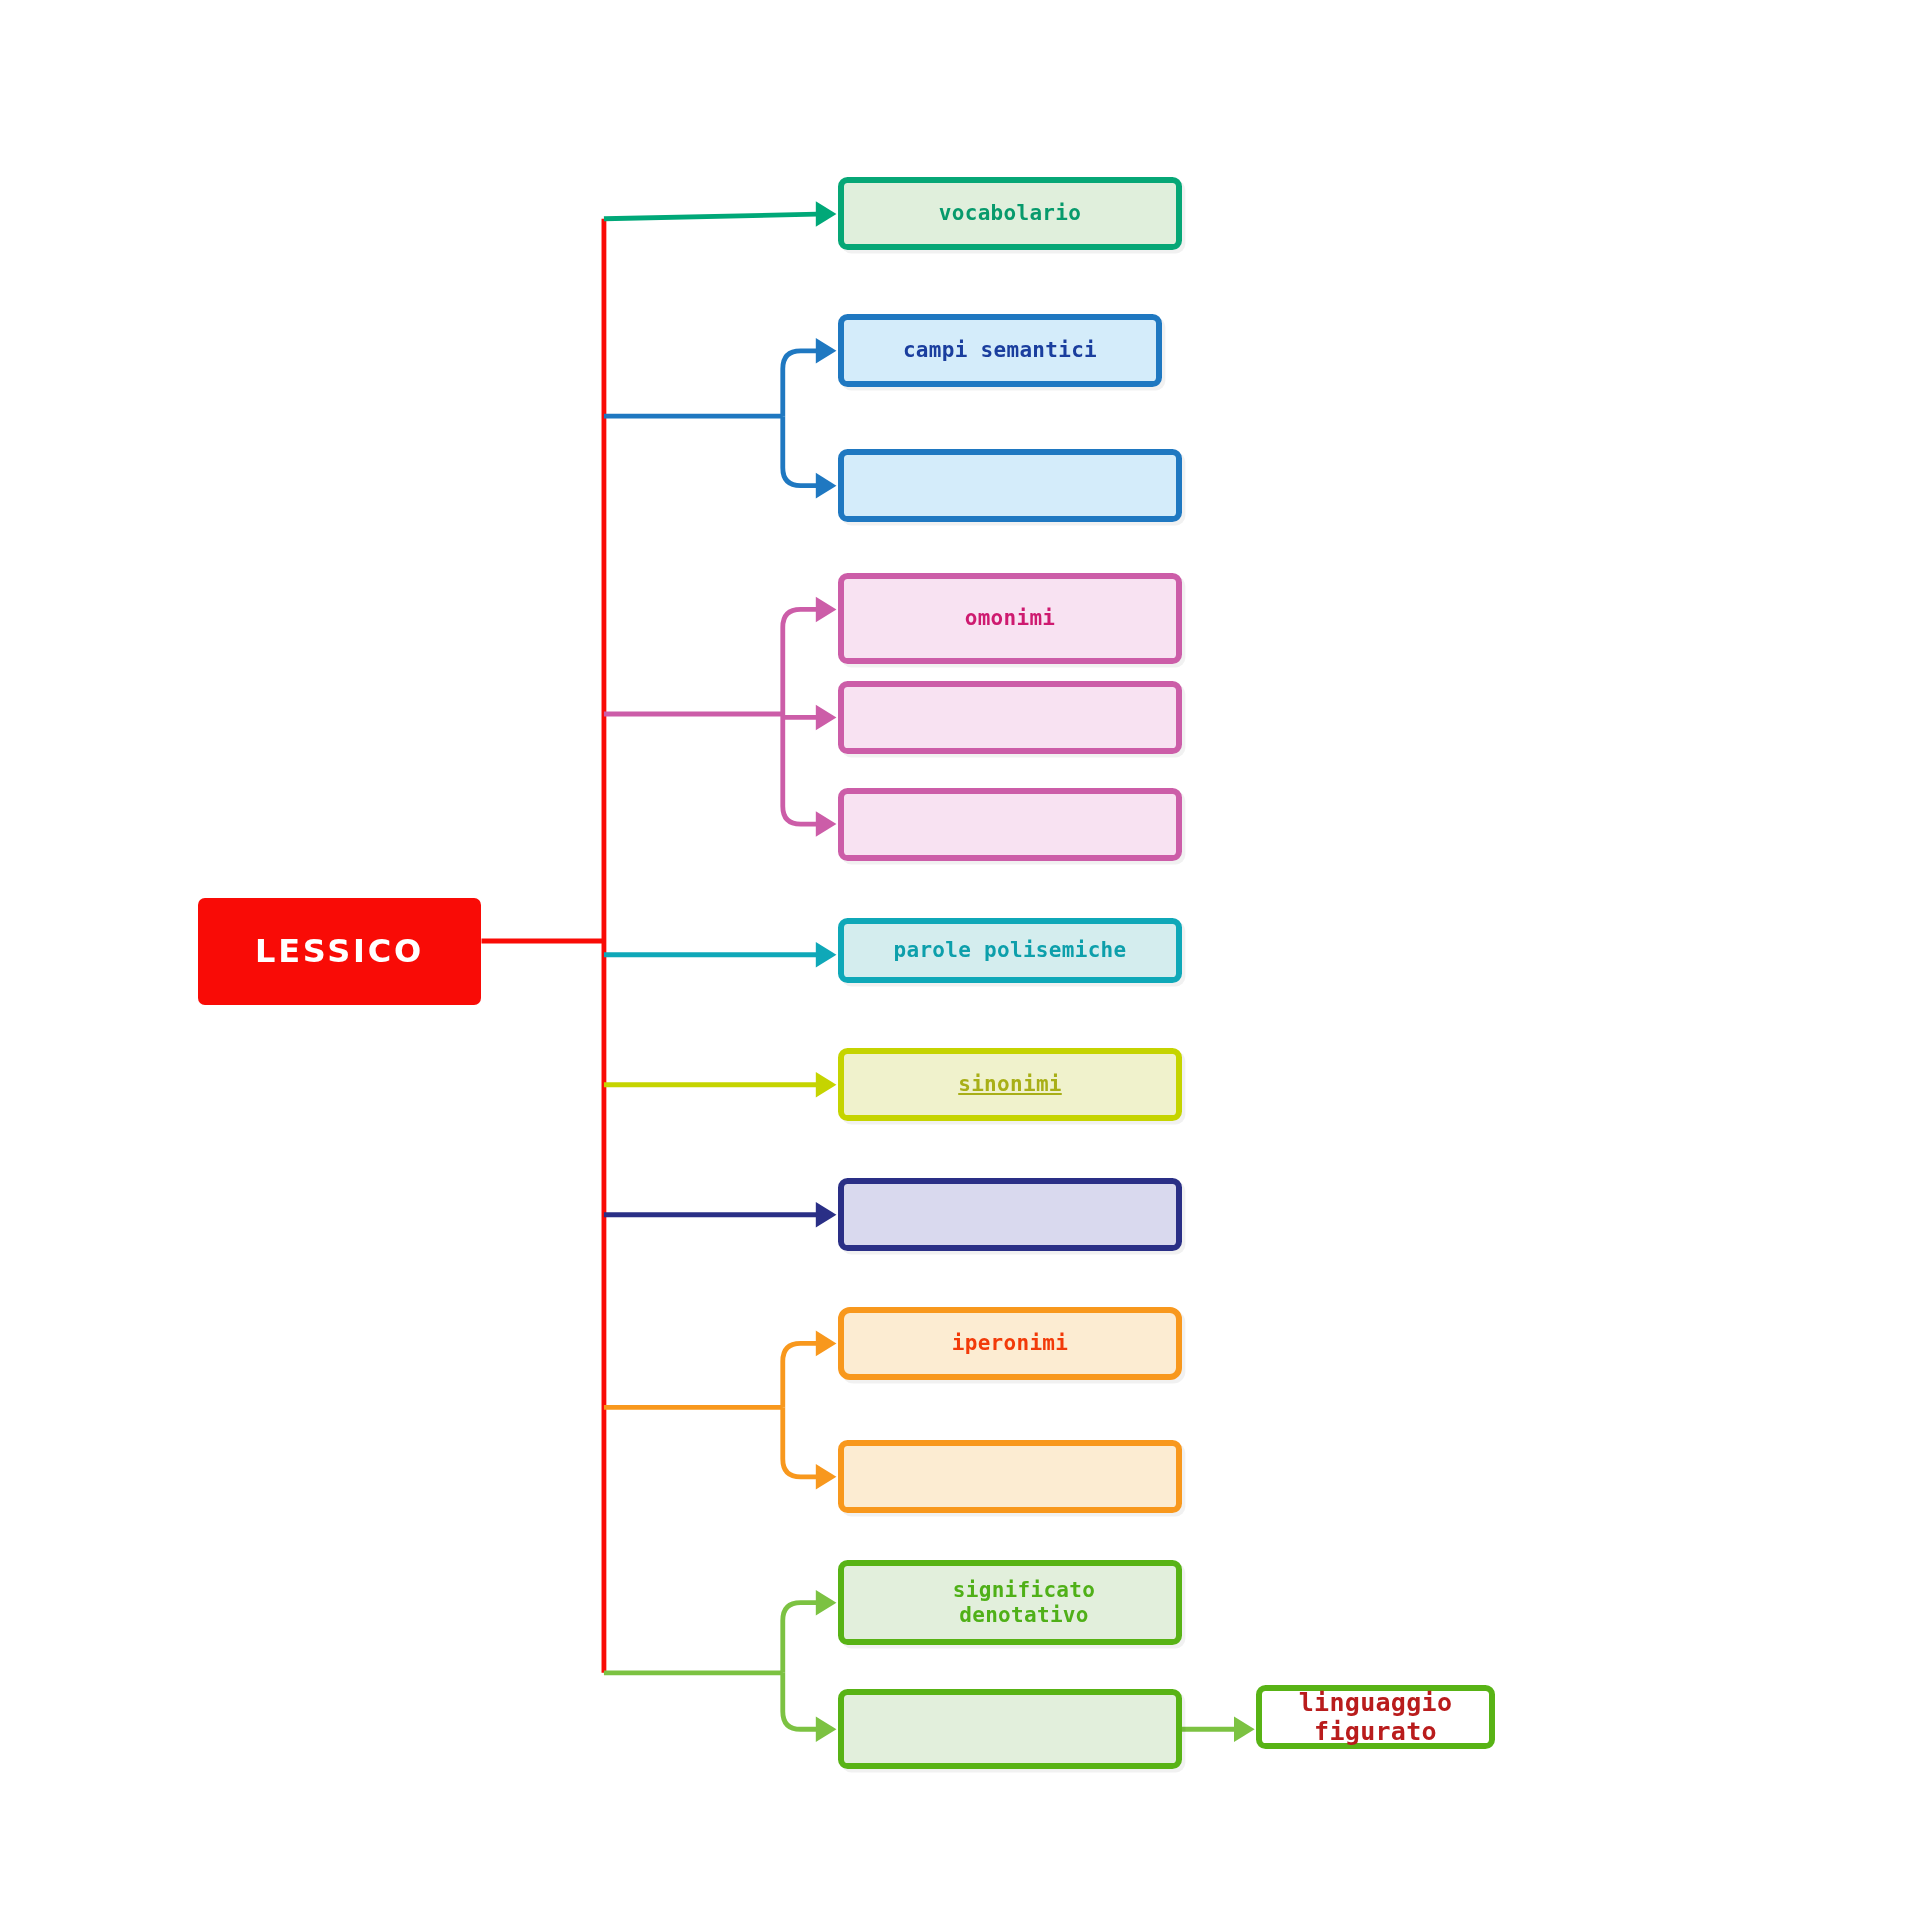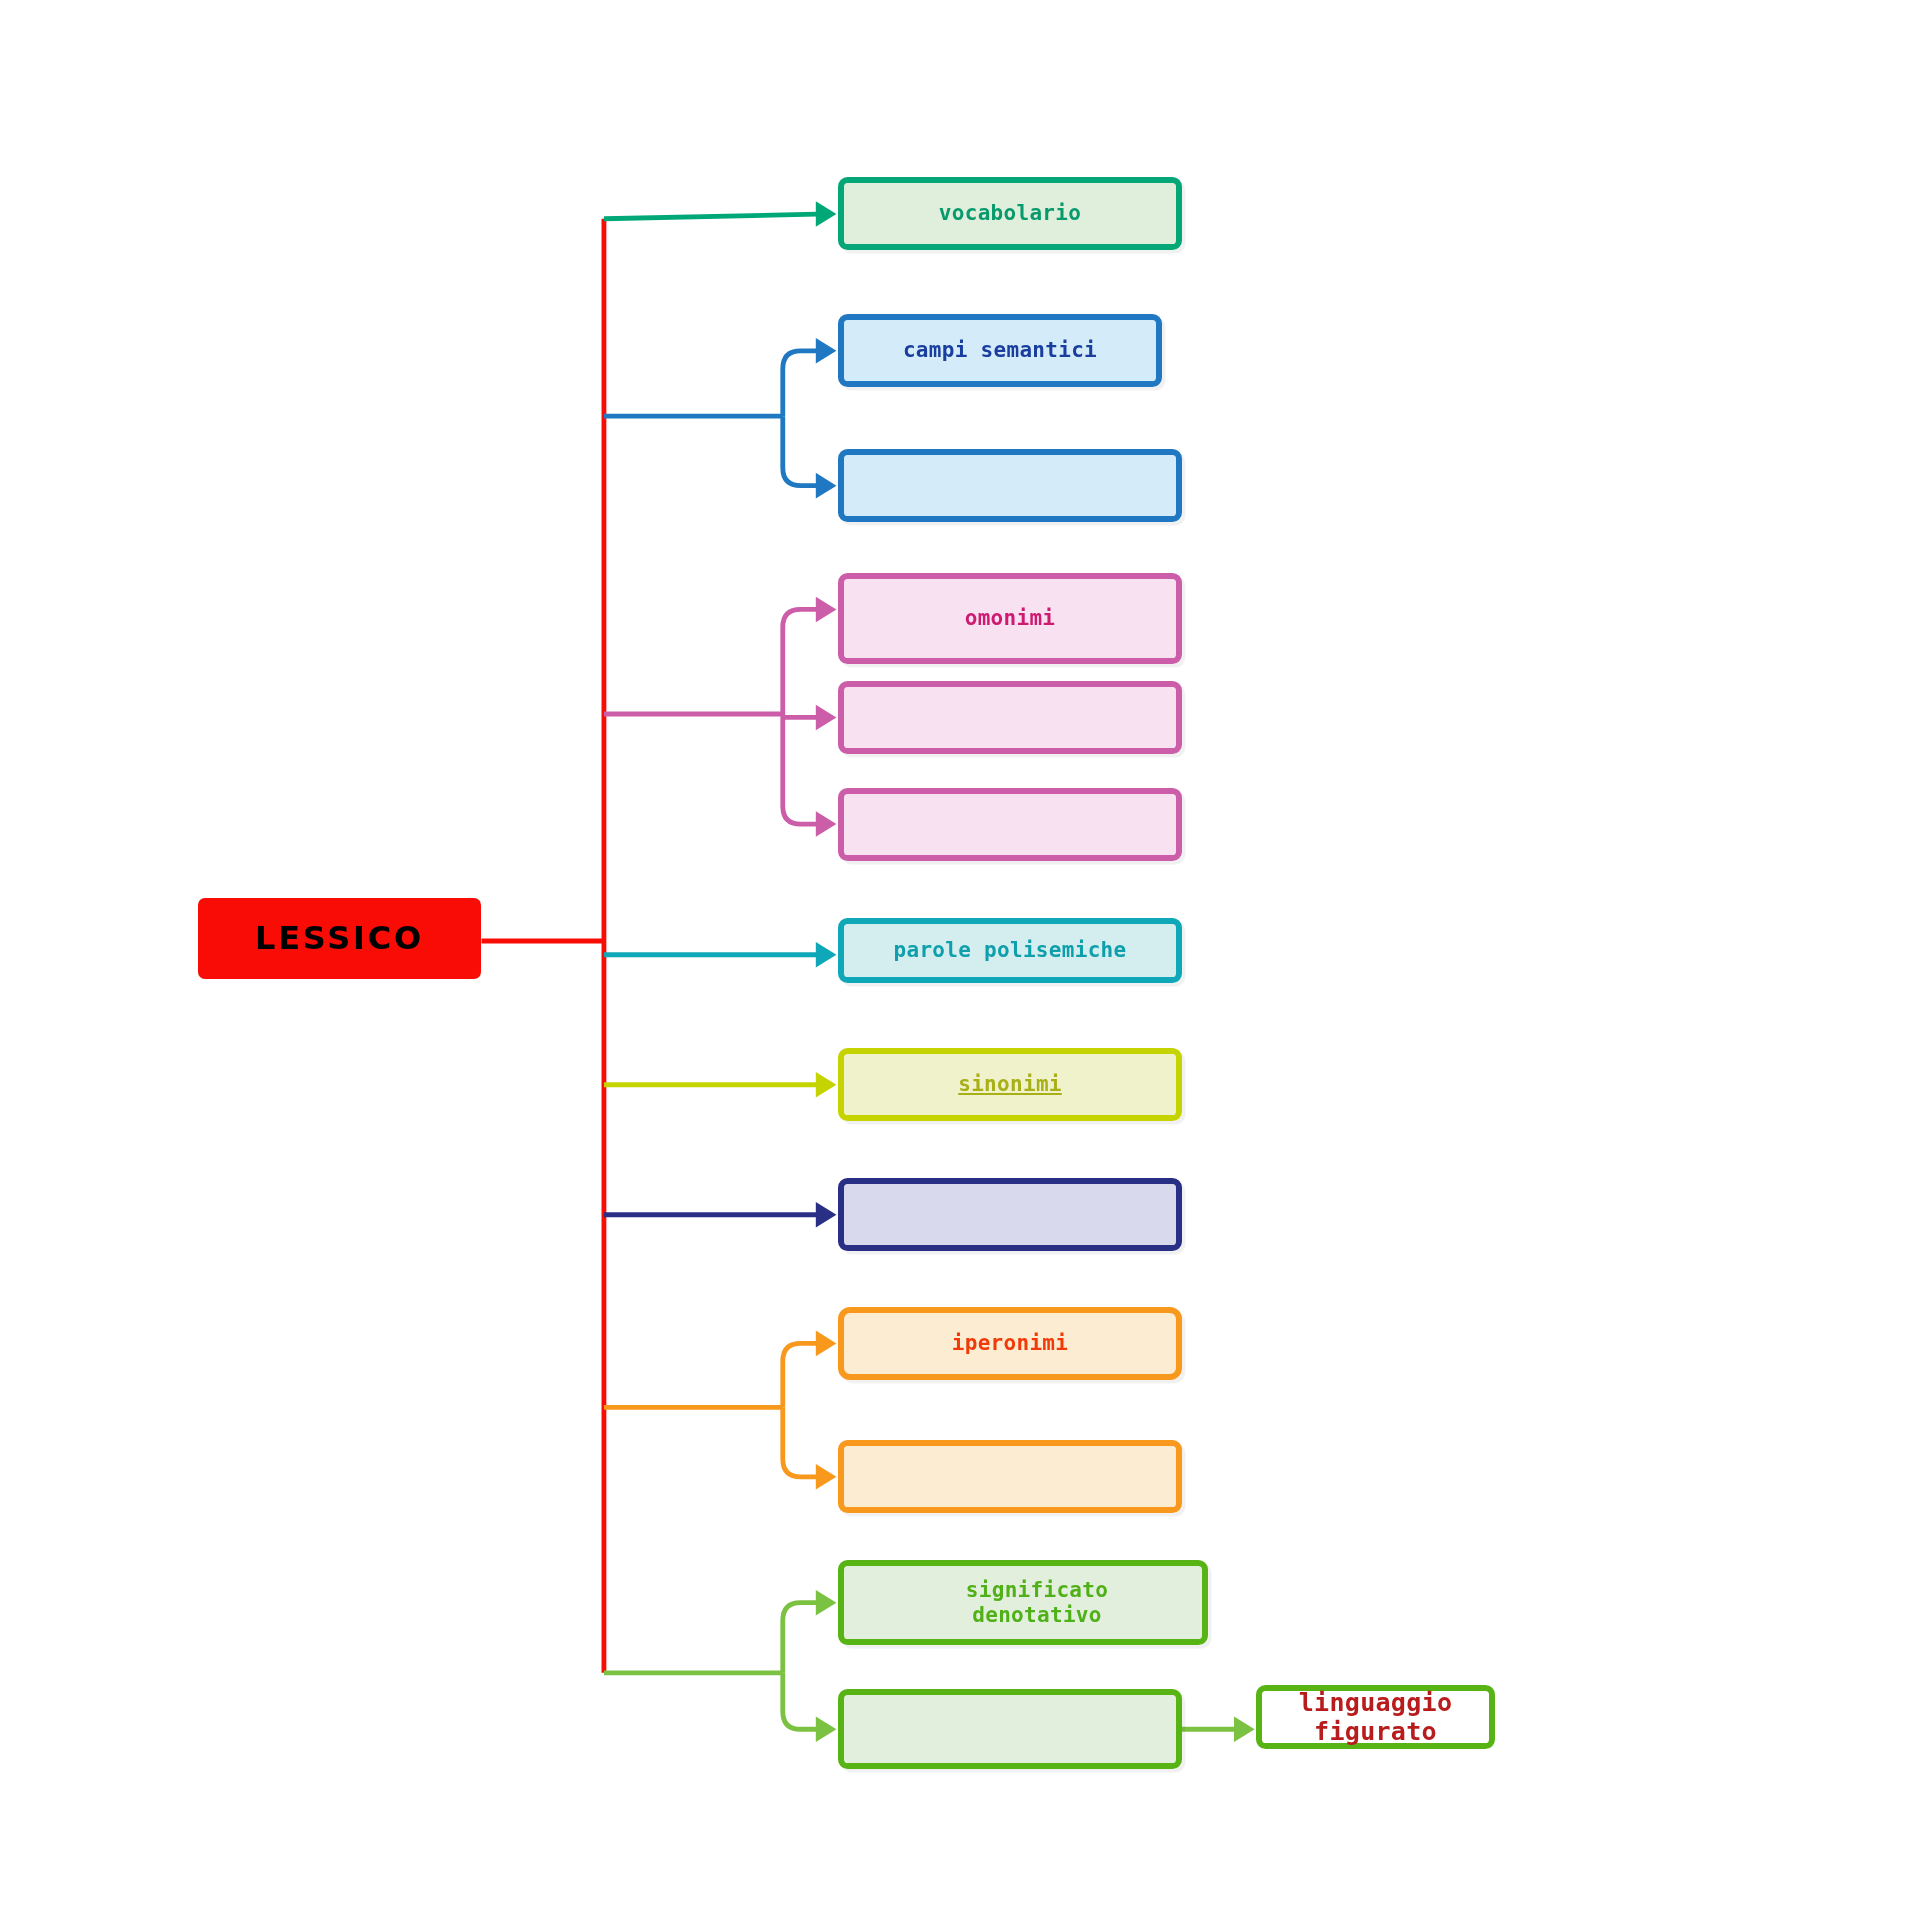--- a/index.html
+++ b/index.html
@@ -92,32 +92,32 @@
       <polygon points="1186,2128.4 1216,2147 1186,2165.6" fill="#F8981D"></polygon>
       <path d="M 878 2432 L 1138 2432" fill="none" stroke="#7CC242" stroke-width="7" stroke-linecap="butt" stroke-linejoin="round"></path>
       <path d="M 1138 2432 L 1138 2356 Q 1138 2330 1164 2330 L 1204 2330" fill="none" stroke="#7CC242" stroke-width="7" stroke-linecap="butt" stroke-linejoin="round"></path>
       <polygon points="1186,2311.4 1216,2330 1186,2348.6" fill="#7CC242"></polygon>
       <path d="M 1138 2432 L 1138 2488 Q 1138 2514 1164 2514 L 1204 2514" fill="none" stroke="#7CC242" stroke-width="7" stroke-linecap="butt" stroke-linejoin="round"></path>
       <polygon points="1186,2495.4 1216,2514 1186,2532.6" fill="#7CC242"></polygon>
       <path d="M 1718 2514 L 1812 2514" fill="none" stroke="#7CC242" stroke-width="7" stroke-linecap="butt" stroke-linejoin="round"></path>
       <polygon points="1794,2495.4 1824,2514 1794,2532.6" fill="#7CC242"></polygon>
     </svg>
   <div id="nodes">
-      <div class="node root" style="left: 198px; top: 898px; width: 283px; height: 81px; background: rgb(249, 11, 6); color: #000000; font-size: 32px;">LESSICO</div>
+      <div class="node root" style="left: 198px; top: 898px; width: 283px; height: 107px; background: rgb(249, 11, 6); color: #ffffff; font-size: 32px;">LESSICO</div>
       <div class="node branch" style="left: 838px; top: 177px; width: 344px; height: 73px; background: rgb(224, 239, 220); border-color: rgb(6, 167, 118); color: rgb(7, 154, 108);">vocabolario</div>
       <div class="node branch" style="left: 838px; top: 314px; width: 324px; height: 73px; background: rgb(212, 236, 250); border-color: rgb(31, 120, 193); color: rgb(26, 62, 158);">campi semantici</div>
       <div class="node branch" style="left: 838px; top: 449px; width: 344px; height: 73px; background: rgb(212, 236, 250); border-color: rgb(31, 120, 193); color: rgb(26, 62, 158);"></div>
       <div class="node branch" style="left: 838px; top: 573px; width: 344px; height: 91px; background: rgb(248, 226, 242); border-color: rgb(204, 93, 168); color: rgb(206, 26, 112);">omonimi</div>
       <div class="node branch" style="left: 838px; top: 681px; width: 344px; height: 73px; background: rgb(248, 226, 242); border-color: rgb(204, 93, 168); color: rgb(206, 26, 112);"></div>
       <div class="node branch" style="left: 838px; top: 788px; width: 344px; height: 73px; background: rgb(248, 226, 242); border-color: rgb(204, 93, 168); color: rgb(206, 26, 112);"></div>
       <div class="node branch" style="left: 838px; top: 918px; width: 344px; height: 65px; background: rgb(212, 237, 238); border-color: rgb(15, 168, 184); color: rgb(13, 159, 171);">parole polisemiche</div>
       <div class="node branch" style="left: 838px; top: 1048px; width: 344px; height: 73px; background: rgb(240, 242, 204); border-color: rgb(197, 212, 0); color: rgb(168, 175, 23); text-decoration: underline;">sinonimi</div>
       <div class="node branch" style="left: 838px; top: 1178px; width: 344px; height: 73px; background: rgb(217, 217, 238); border-color: rgb(42, 47, 134); color: rgb(42, 47, 134);"></div>
       <div class="node branch" style="left: 838px; top: 1307px; width: 344px; height: 73px; background: rgb(252, 236, 210); border-color: rgb(248, 152, 29); color: rgb(242, 58, 9); border-radius: 12px;">iperonimi</div>
       <div class="node branch" style="left: 838px; top: 1440px; width: 344px; height: 73px; background: rgb(252, 236, 210); border-color: rgb(248, 152, 29); color: rgb(242, 58, 9);"></div>
-      <div class="node branch" style="left: 838px; top: 1560px; width: 370px; height: 85px; background: rgb(226, 239, 220); border-color: rgb(88, 179, 21); color: rgb(79, 176, 24); padding-left: 28px;">significato
+      <div class="node branch" style="left: 838px; top: 1560px; width: 344px; height: 85px; background: rgb(226, 239, 220); border-color: rgb(88, 179, 21); color: rgb(79, 176, 24); padding-left: 28px;">significato
 denotativo</div>
       <div class="node branch" style="left: 838px; top: 1689px; width: 344px; height: 80px; background: rgb(226, 239, 220); border-color: rgb(88, 179, 21); color: rgb(79, 176, 24);"></div>
       <div class="node leaf" style="left: 1256px; top: 1685px; width: 239px; height: 64px; background: rgb(255, 255, 255); border-color: rgb(88, 179, 21); color: #b91c1c;">linguaggio
 figurato</div>
     </div>
 </div>
 
 
 </body></html>

